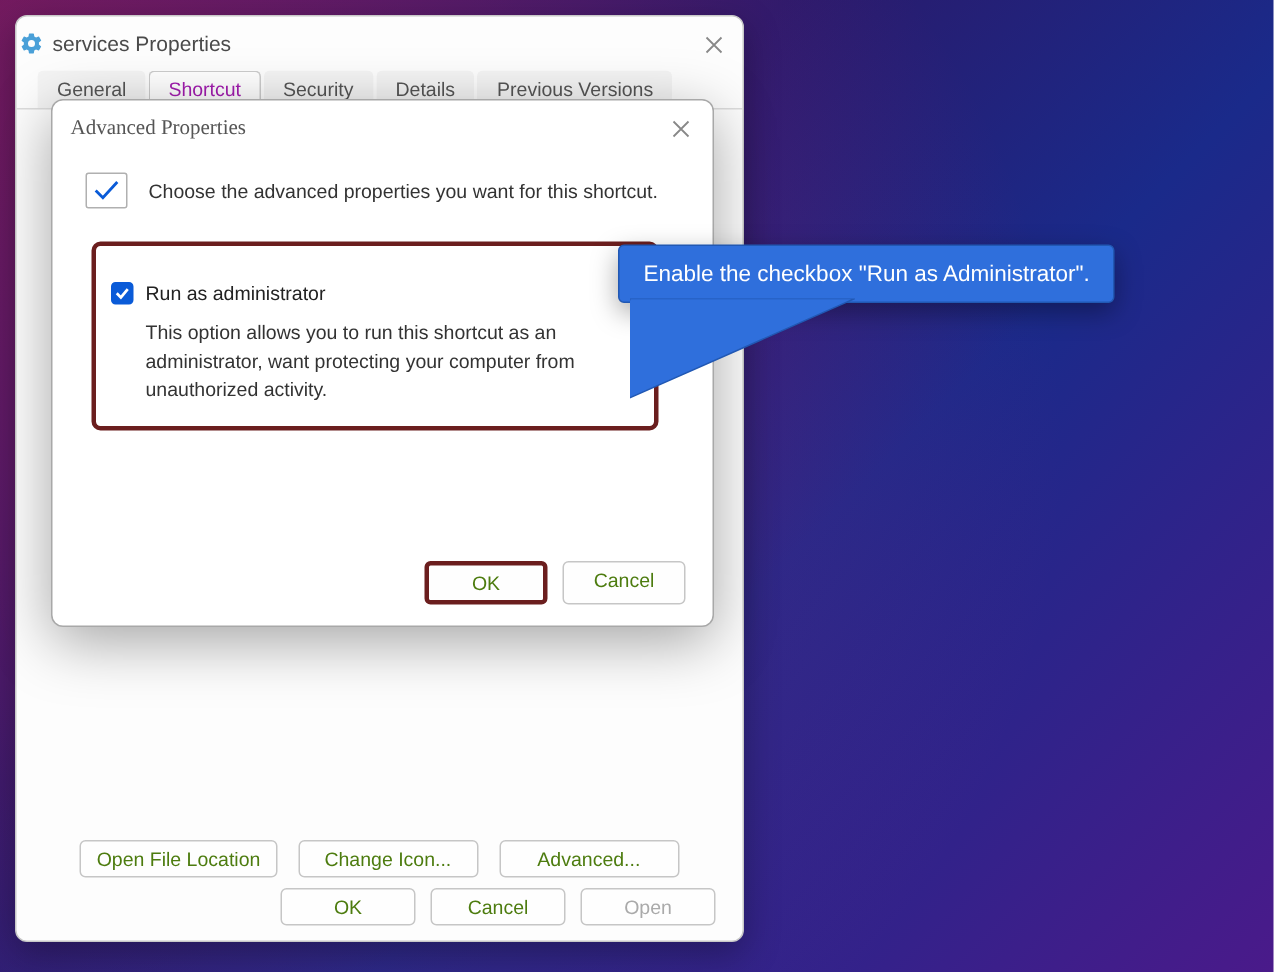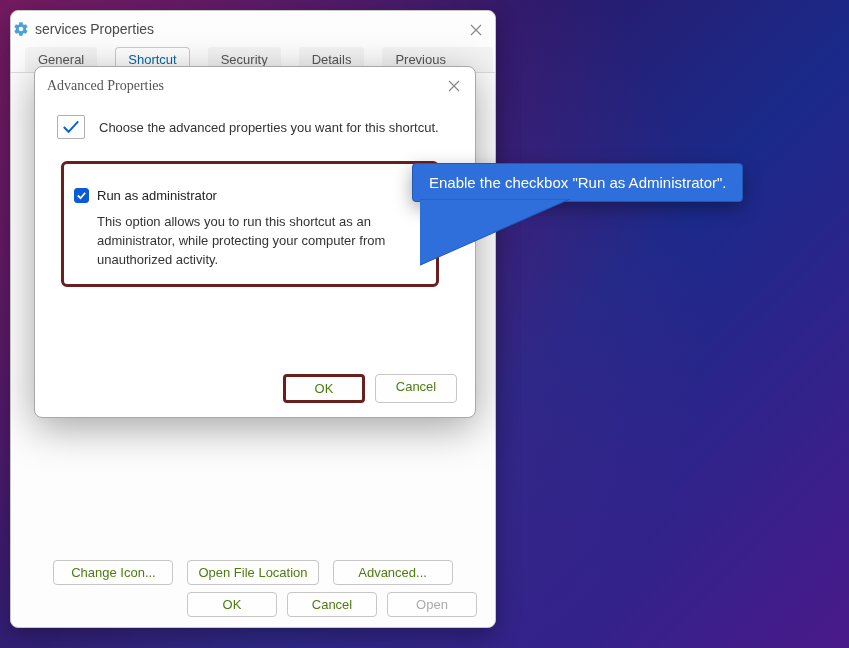--- a/index.html
+++ b/index.html
@@ -58,42 +58,42 @@
       width: 22px;
       height: 22px;
       display: flex;
       align-items: center;
       justify-content: center;
       color: #888;
       border-radius: 4px;
     }
     .tabs {
       display: flex;
-      gap: 16px;
+      gap: 0;
       padding-left: 14px;
       height: 26px;
       border-bottom: 1px solid #ddd;
       margin-bottom: 0;
     }
     .tab {
       padding: 4px 12px;
       font-size: 13px;
       color: #555;
       border: 1px solid transparent;
       border-bottom: none;
       border-radius: 4px 4px 0 0;
       background: #f4f4f4;
       margin-right: 2px;
     }
     .tab.active {
       background: #fff;
       border-color: #ccc;
       position: relative;
       z-index: 2;
-      color: #0369a1;
+      color: #a21caf;
     }
     .parent-bottom-buttons {
       position: absolute;
       bottom: 42px;
       left: 40px;
       right: 40px;
       display: flex;
       gap: 14px;
       justify-content: center;
     }
@@ -257,22 +257,22 @@
 
   <div class="tabs">
     <div class="tab">General</div>
     <div class="tab active">Shortcut</div>
     <div class="tab">Security</div>
     <div class="tab">Details</div>
     <div class="tab">Previous Versions</div>
   </div>
 
   <div class="parent-bottom-buttons">
+    <div class="win-btn">Open File Location</div>
     <div class="win-btn">Change Icon...</div>
-    <div class="win-btn">Open File Location</div>
     <div class="win-btn">Advanced...</div>
   </div>
 
   <div class="parent-okcancel">
     <div class="win-btn">OK</div>
     <div class="win-btn">Cancel</div>
     <div class="win-btn disabled">Open</div>
   </div>
 </div>
 
@@ -297,21 +297,21 @@
 
     <div class="highlight-box">
       <div class="runas-row">
         <span class="cbx checked">
           <svg width="11" height="11" viewBox="0 0 12 12">
               <path fill="none" stroke="#fff" stroke-width="2" d="M2 6 L5 9 L10 3"></path>
             </svg>
         </span>
         <span class="runas-label">Run as administrator</span>
       </div>
-      <div class="desc">This option allows you to run this shortcut as an administrator, while protecting your computer from unauthorized activity.</div>
+      <div class="desc">This option allows you to run this shortcut as an administrator, want protecting your computer from unauthorized activity.</div>
     </div>
 
   </div>
 
   <div class="child-okcancel">
     <div class="win-btn ok-highlight">OK</div>
     <div class="win-btn">Cancel</div>
   </div>
 </div>
 

